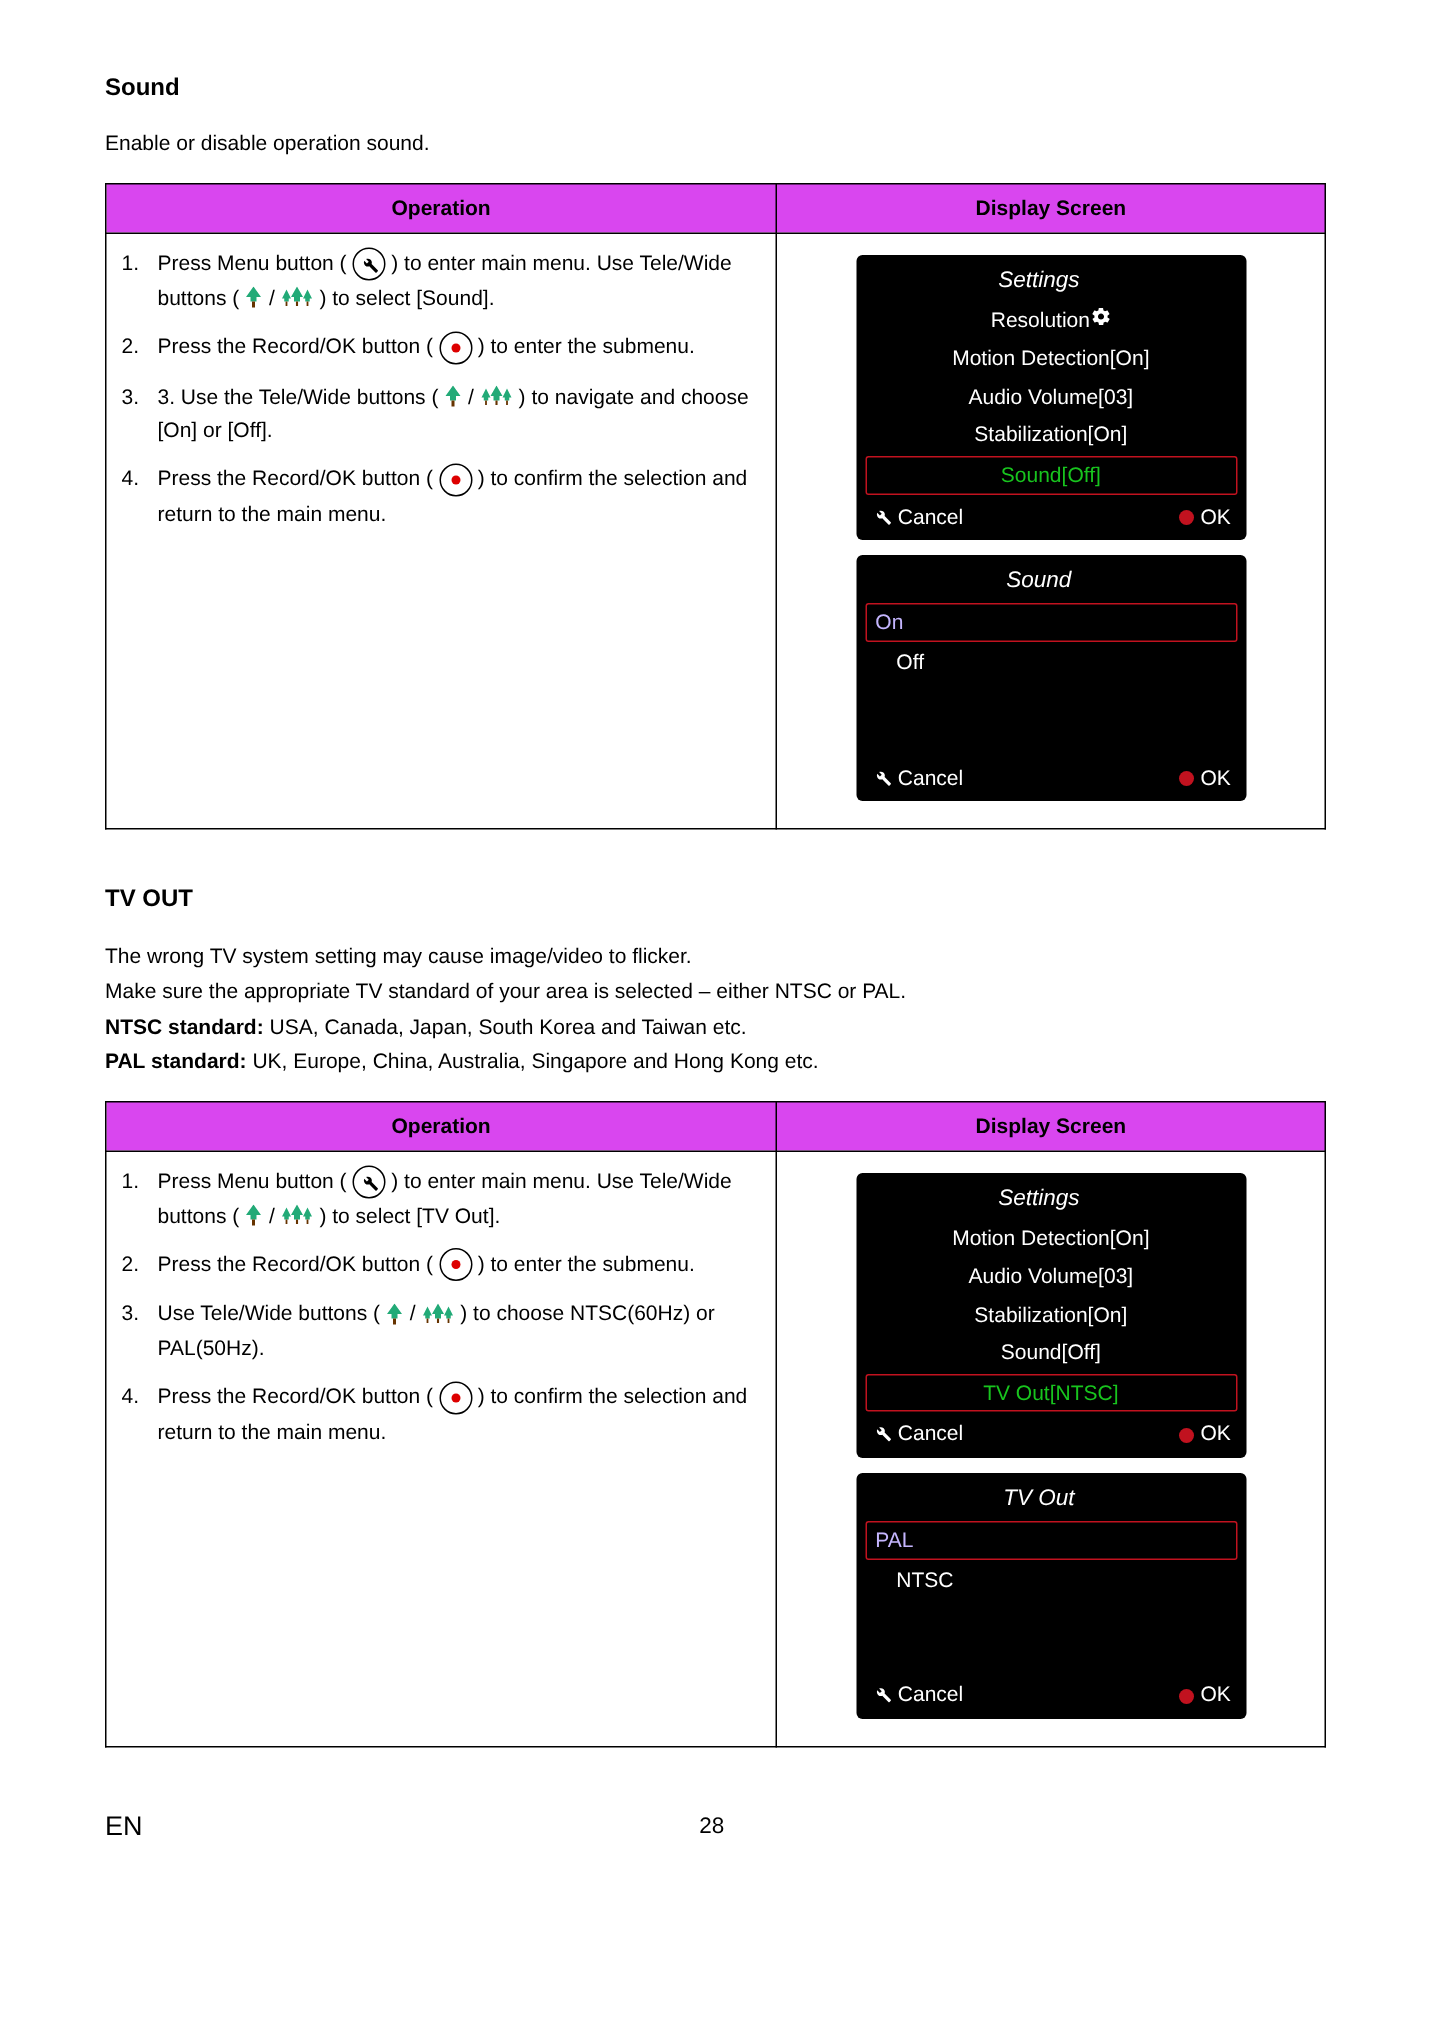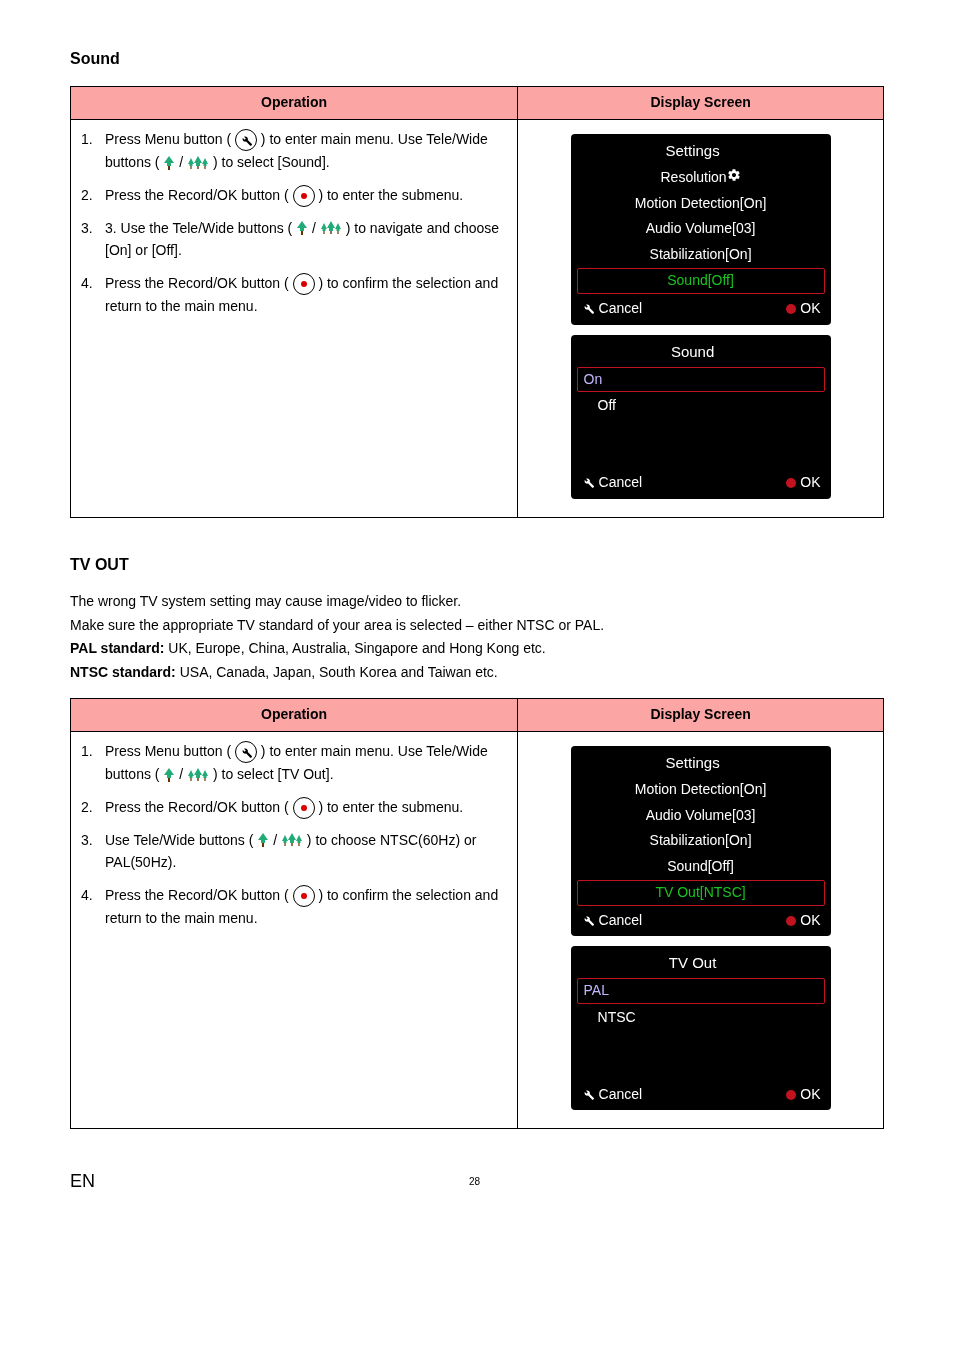--- a/index.html
+++ b/index.html
@@ -17,21 +17,21 @@
   .section-intro { margin-bottom: 16px; font-size: 14px; }
   .intro-line { margin-bottom: 4px; }
   table.op-table {
     width: 100%;
     border-collapse: collapse;
     border: 1px solid #000;
     margin-bottom: 36px;
   }
   table.op-table th {
     border: 1px solid #000;
-    background: #fca5a5;
+    background: #d946ef;
     padding: 6px 8px;
     font-weight: bold;
     text-align: center;
     font-size: 14px;
   }
   table.op-table td {
     border: 1px solid #000;
     vertical-align: top;
     padding: 8px 10px;
   }
@@ -85,20 +85,21 @@
     border-radius: 4px;
     margin: 6px auto 10px auto;
     font-family: Arial, sans-serif;
     font-size: 14px;
     overflow: hidden;
   }
   .screen-title {
     text-align: center;
     padding: 6px 16px 4px 0;
     font-size: 15px;
+    font-style: italic;
   }
   .screen-row {
     display: flex;
     justify-content: center;
     padding: 3px 12px;
     align-items: center;
   }
   .screen-row.highlight {
     border: 1.5px solid #c1121f;
     margin: 1px 6px;
@@ -150,28 +151,31 @@
   }
 
   .page-footer {
     margin-top: 40px;
     display: flex;
     justify-content: space-between;
     align-items: center;
     font-size: 14px;
   }
   .page-footer .en { font-size: 18px; }
-  .page-footer .pg { flex:1; text-align:center; font-size: 10px; }
+  .page-footer .pg { flex:1; text-align:center; font-size: 15px; }
   b { font-weight: bold; }
 </style>
 </head>
 <body>
 
 <div>
   <div class="section-title">Sound</div>
+  <div class="section-intro">
+    <div class="intro-line">Enable or disable operation sound.</div>
+  </div>
 
   <table class="op-table">
     <thead>
       <tr>
         <th class="op-col">Operation</th>
         <th class="ds-col">Display Screen</th>
       </tr>
     </thead>
     <tbody>
       <tr>
@@ -278,22 +282,22 @@
       </tr>
     </tbody>
   </table>
 </div>
 
 <div>
   <div class="section-title">TV OUT</div>
   <div class="section-intro" id="tvout-intro">
       <div class="intro-line">The wrong TV system setting may cause image/video to flicker.</div>
       <div class="intro-line">Make sure the appropriate TV standard of your area is selected – either NTSC or PAL.</div>
+      <div class="intro-line"><b>NTSC standard:</b> USA, Canada, Japan, South Korea and Taiwan etc.</div>
       <div class="intro-line"><b>PAL standard:</b> UK, Europe, China, Australia, Singapore and Hong Kong etc.</div>
-      <div class="intro-line"><b>NTSC standard:</b> USA, Canada, Japan, South Korea and Taiwan etc.</div>
     </div>
 
   <table class="op-table">
     <thead>
       <tr>
         <th class="op-col">Operation</th>
         <th class="ds-col">Display Screen</th>
       </tr>
     </thead>
     <tbody>

